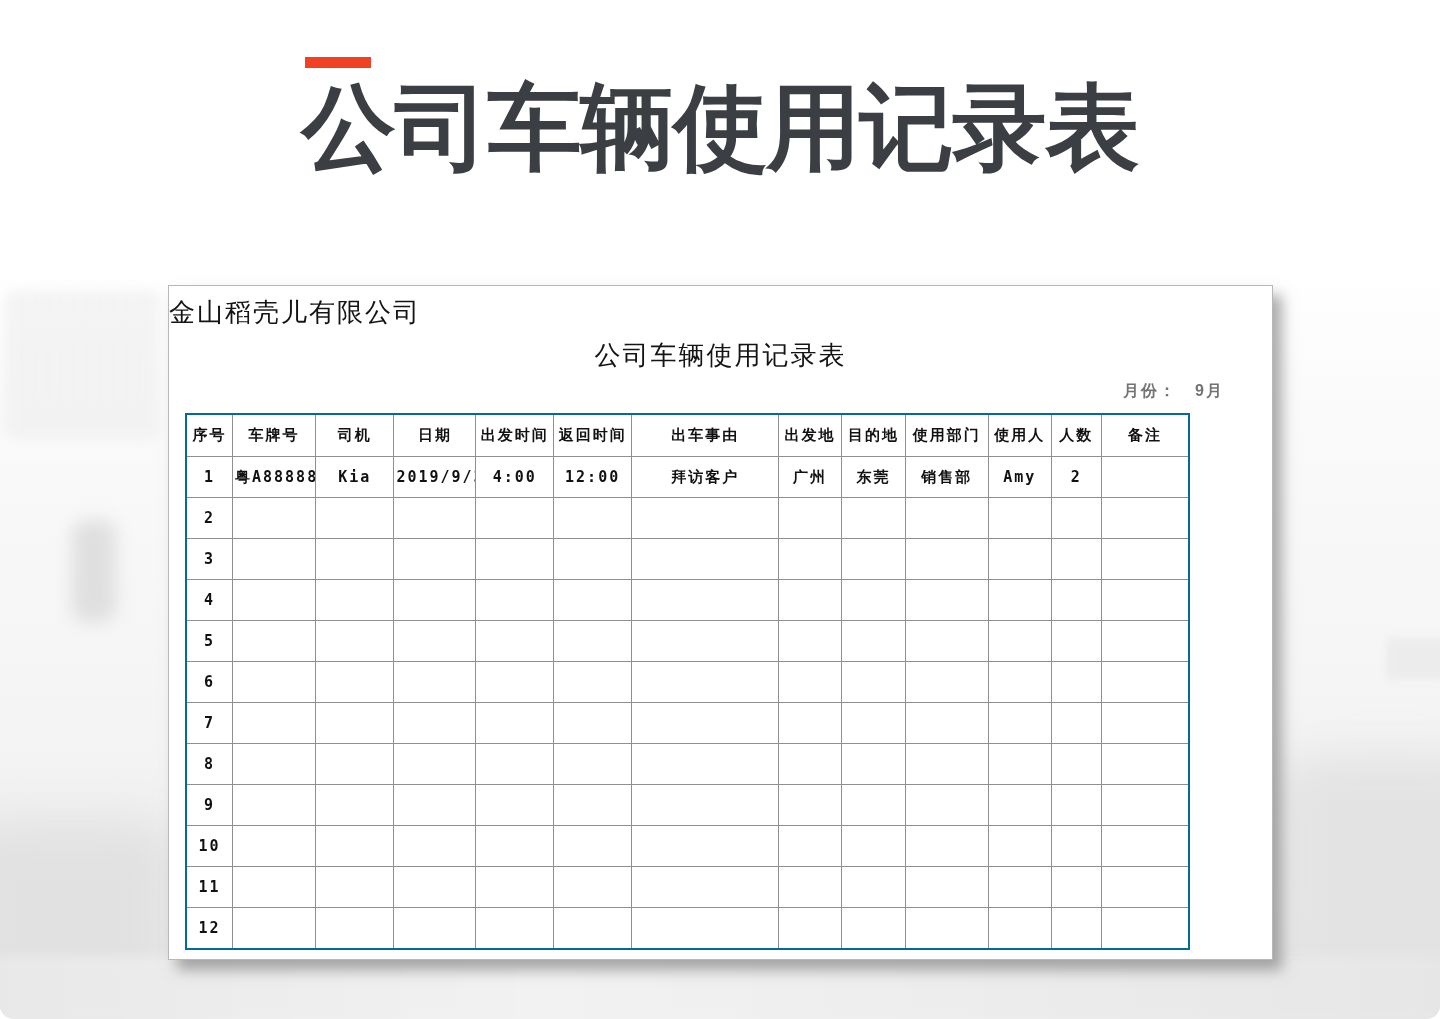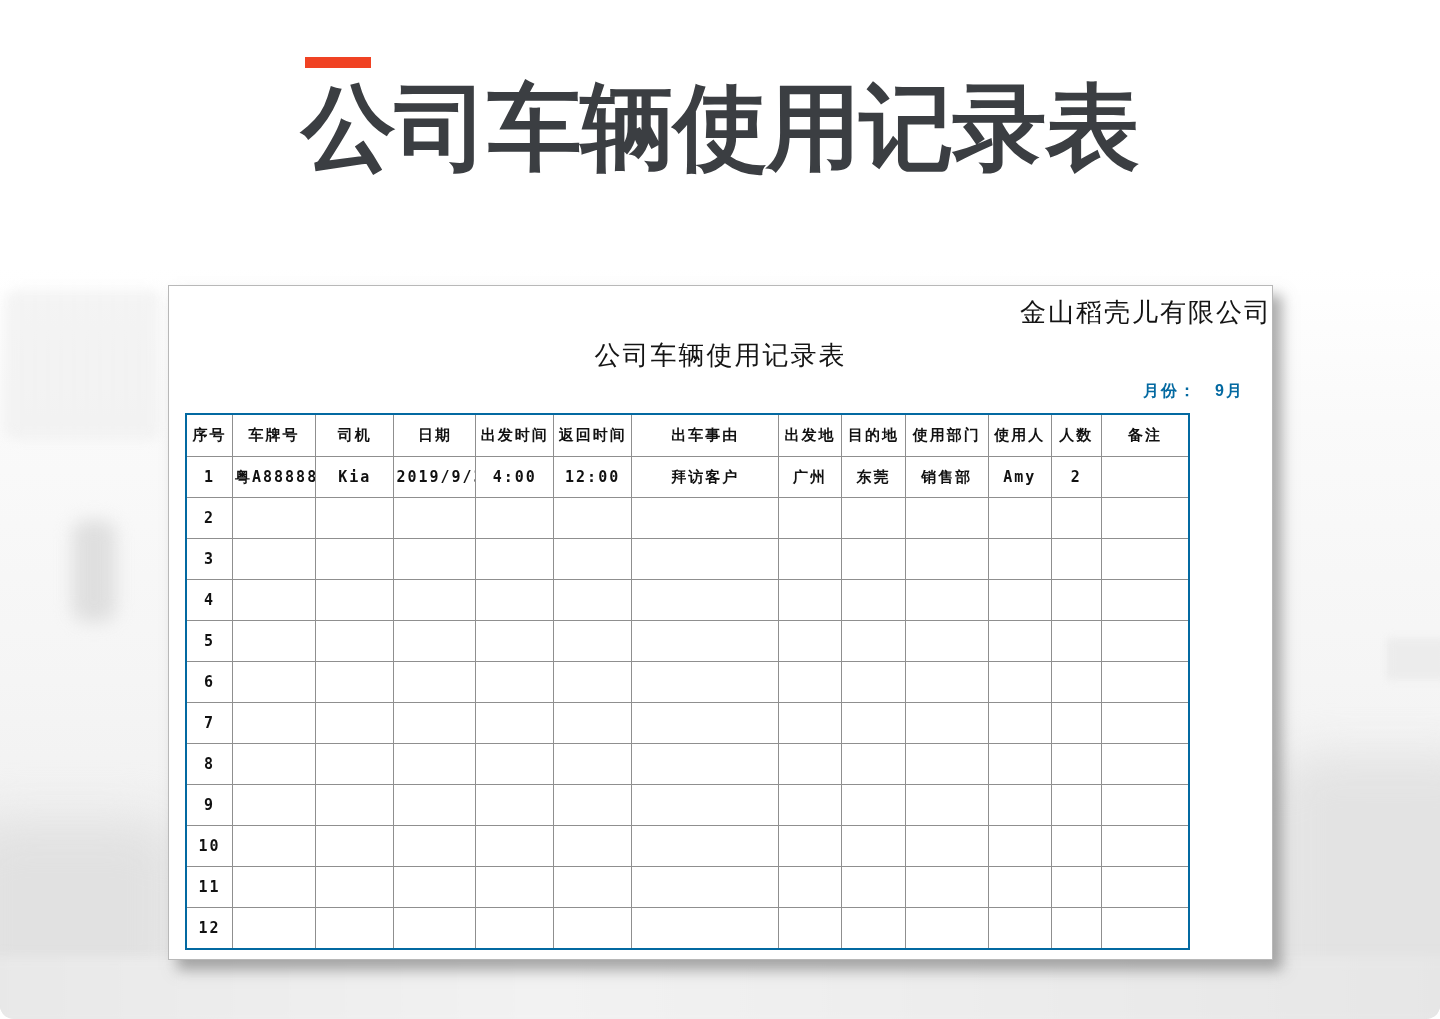--- a/index.html
+++ b/index.html
@@ -70,35 +70,35 @@
   
   .paper{
     position:absolute;left:168px;top:285px;width:1105px;height:675px;
     background:#ffffff;
     border:1px solid #b8b8b8;
     box-sizing:border-box;
     box-shadow:9px 10px 13px rgba(104,104,104,.55);
   }
   .doc-company{
     position:absolute;left:0;top:11px;width:100%;
-    text-align:right;
+    text-align:left;
     font-size:26px;line-height:30px;letter-spacing:2px;
     color:#141414;
   }
   .doc-title{
     position:absolute;left:0;top:54px;width:100%;
     text-align:center;
     font-size:26px;line-height:30px;letter-spacing:2px;
     color:#141414;
   }
   .month-row{
-    position:absolute;right:28px;top:95px;
+    position:absolute;right:48px;top:95px;
     font-size:16px;line-height:20px;
     font-weight:bold;letter-spacing:2px;
-    color:#0369a1;
+    color:#737373;
   }
   .month-row .month-value{margin-left:18px;}
 
   
   .record-table{
     position:absolute;left:16px;top:127px;
     width:1005px;
     border-collapse:collapse;
     table-layout:fixed;
     border:2px solid #0369a1;

